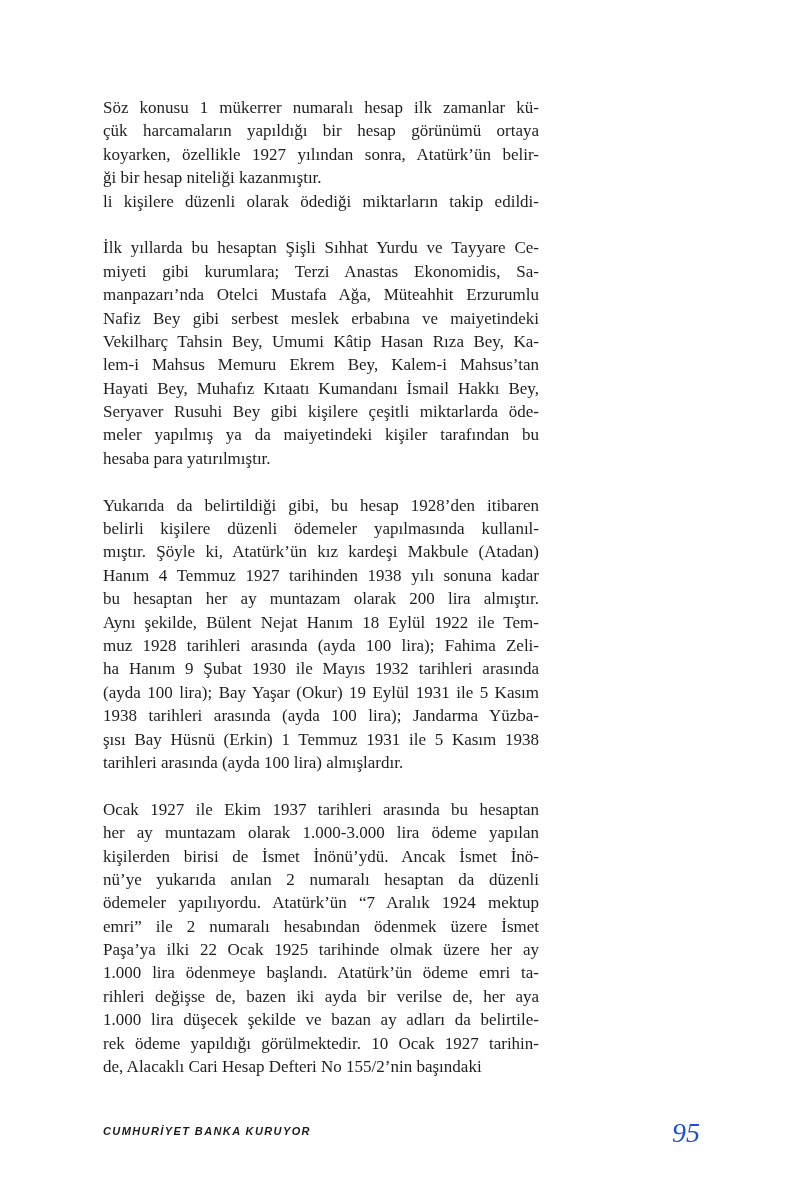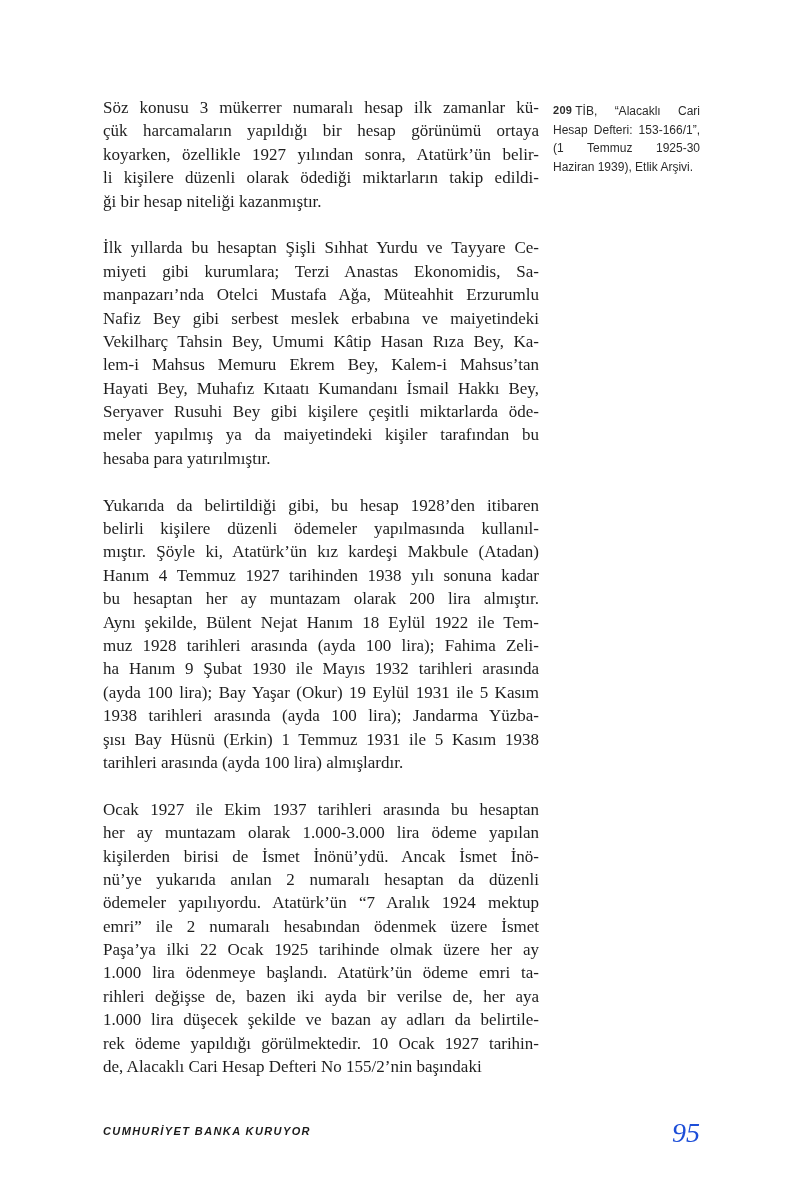--- a/index.html
+++ b/index.html
@@ -79,25 +79,25 @@
     color: #1d4ed8;
   }
 </style>
 </head>
 <body>
 
 <div class="page">
 
   <main class="body-col" id="body-col">
       <div class="para">
-        <div class="line">Söz konusu 3 mükerrer numaralı hesap ilk zamanlar kü-</div>
+        <div class="line">Söz konusu 1 mükerrer numaralı hesap ilk zamanlar kü-</div>
         <div class="line">çük harcamaların yapıldığı bir hesap görünümü ortaya</div>
         <div class="line">koyarken, özellikle 1927 yılından sonra, Atatürk’ün belir-</div>
+        <div class="line last">ği bir hesap niteliği kazanmıştır.</div>
         <div class="line">li kişilere düzenli olarak ödediği miktarların takip edildi-</div>
-        <div class="line last">ği bir hesap niteliği kazanmıştır.</div>
       </div>
       <div class="para">
         <div class="line">İlk yıllarda bu hesaptan Şişli Sıhhat Yurdu ve Tayyare Ce-</div>
         <div class="line">miyeti gibi kurumlara; Terzi Anastas Ekonomidis, Sa-</div>
         <div class="line">manpazarı’nda Otelci Mustafa Ağa, Müteahhit Erzurumlu</div>
         <div class="line">Nafiz Bey gibi serbest meslek erbabına ve maiyetindeki</div>
         <div class="line">Vekilharç Tahsin Bey, Umumi Kâtip Hasan Rıza Bey, Ka-</div>
         <div class="line">lem-i Mahsus Memuru Ekrem Bey, Kalem-i Mahsus’tan</div>
         <div class="line">Hayati Bey, Muhafız Kıtaatı Kumandanı İsmail Hakkı Bey,</div>
         <div class="line">Seryaver Rusuhi Bey gibi kişilere çeşitli miktarlarda öde-</div>
@@ -127,21 +127,18 @@
         <div class="line">emri” ile 2 numaralı hesabından ödenmek üzere İsmet</div>
         <div class="line">Paşa’ya ilki 22 Ocak 1925 tarihinde olmak üzere her ay</div>
         <div class="line">1.000 lira ödenmeye başlandı. Atatürk’ün ödeme emri ta-</div>
         <div class="line">rihleri değişse de, bazen iki ayda bir verilse de, her aya</div>
         <div class="line">1.000 lira düşecek şekilde ve bazan ay adları da belirtile-</div>
         <div class="line">rek ödeme yapıldığı görülmektedir. 10 Ocak 1927 tarihin-</div>
         <div class="line last">de, Alacaklı Cari Hesap Defteri No 155/2’nin başındaki</div>
       </div>
     </main>
 
-  <aside class="note-col">
-    <p class="footnote"><span class="fn-num">209</span><span>TİB, “Alacaklı Cari Hesap Defteri: 153-166/1”, (1 Temmuz 1925-30 Haziran 1939), Etlik Arşivi.</span></p>
-  </aside>
 
   <div class="footer-title">CUMHURİYET BANKA KURUYOR</div>
 
   <div class="page-num">95</div>
 
 </div>
 
 </body></html>

